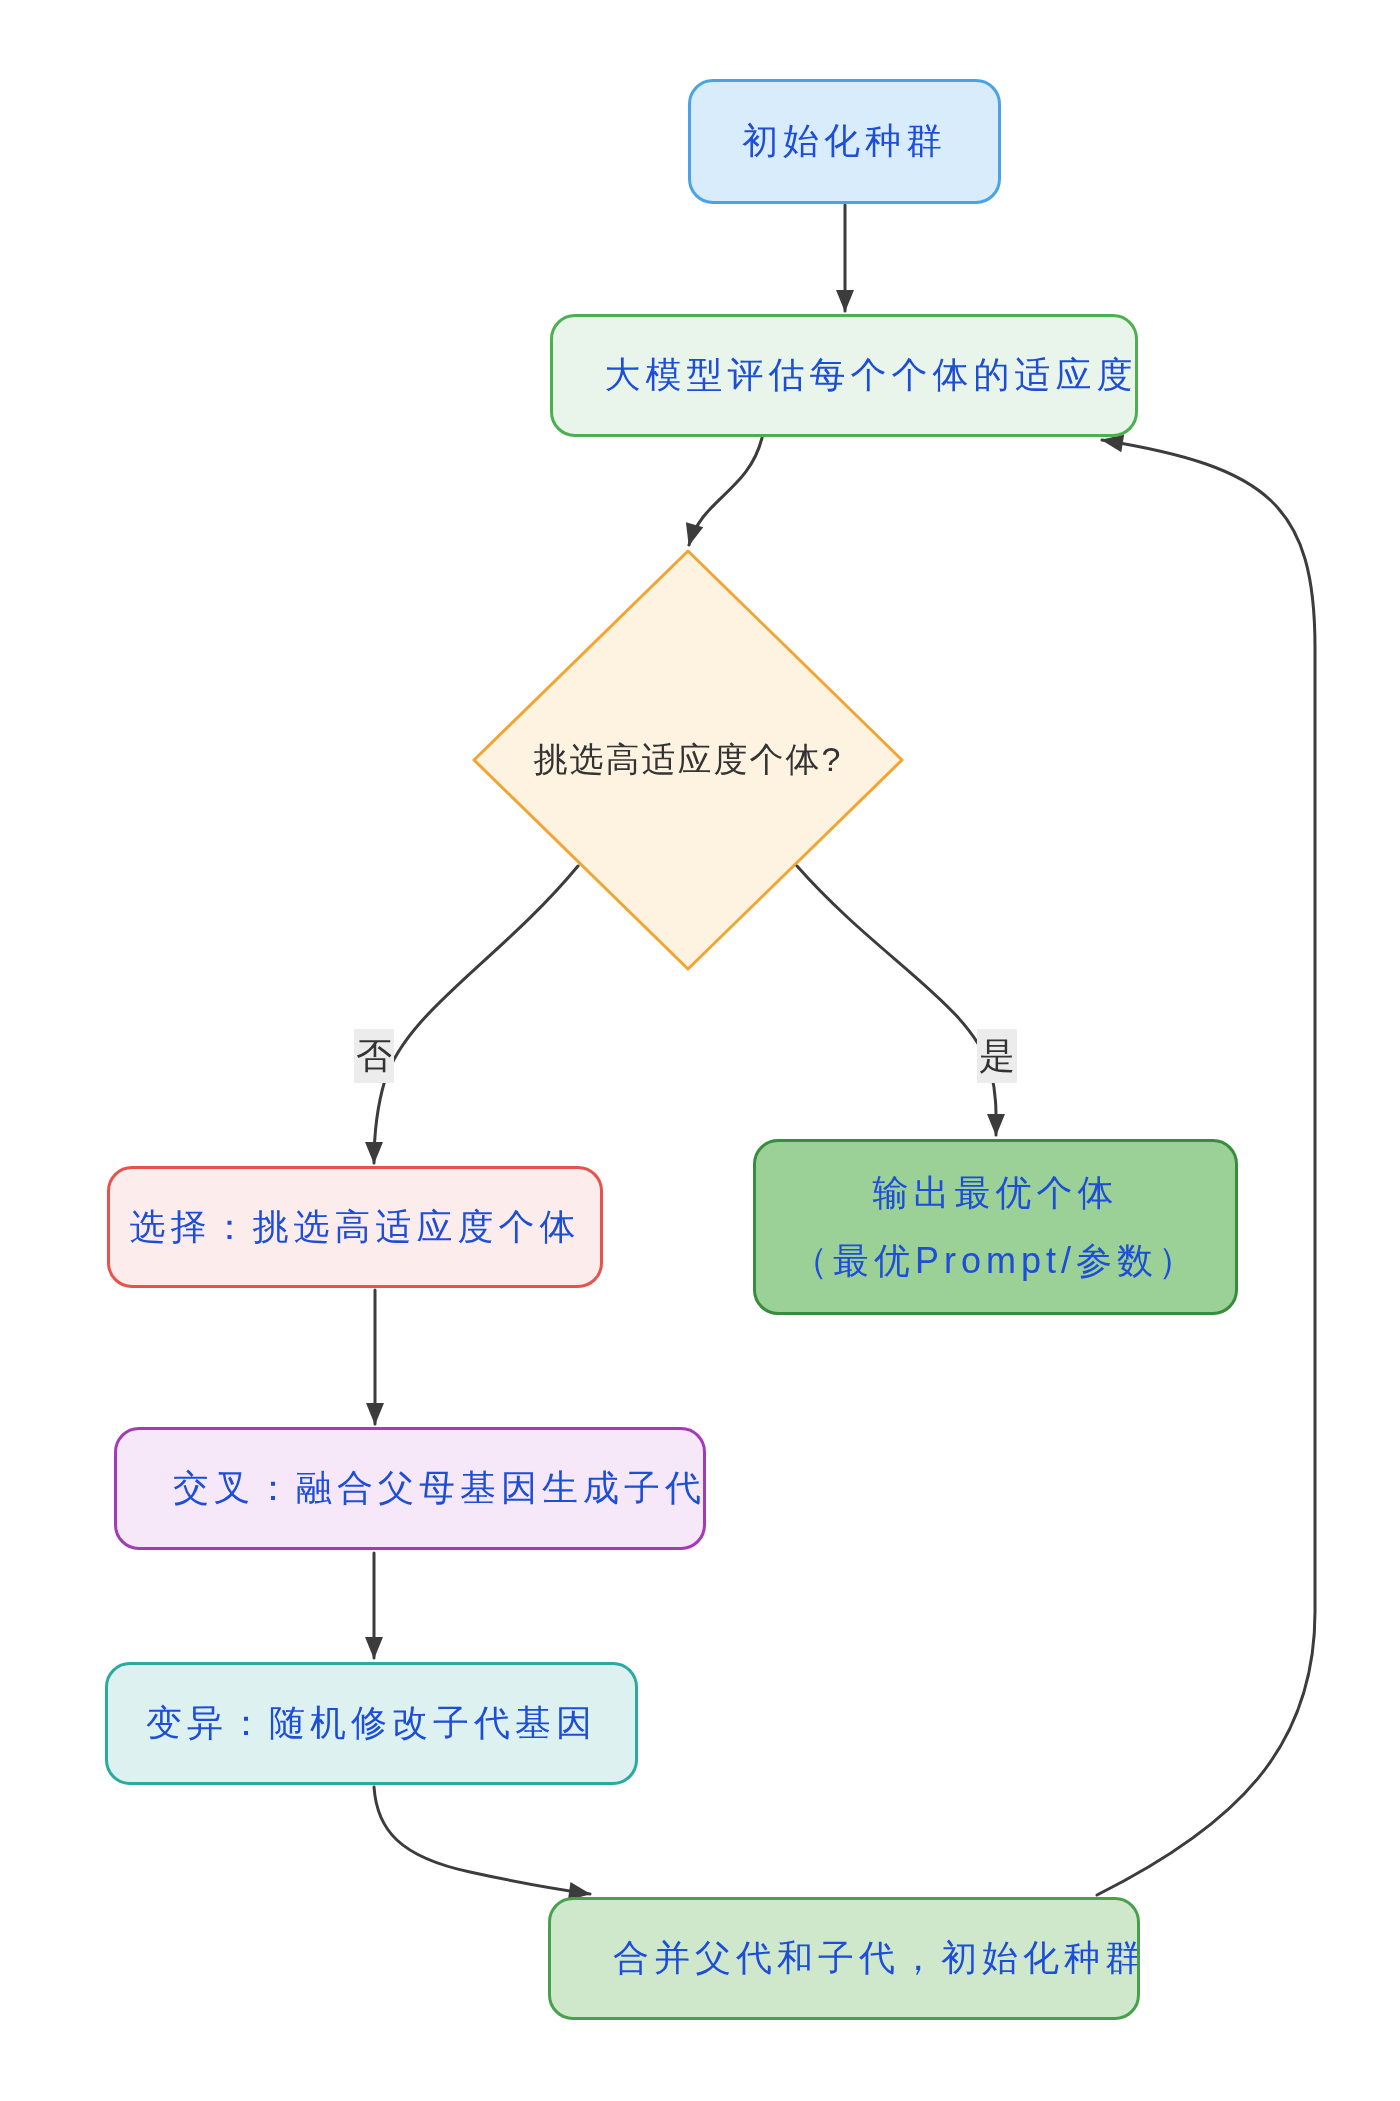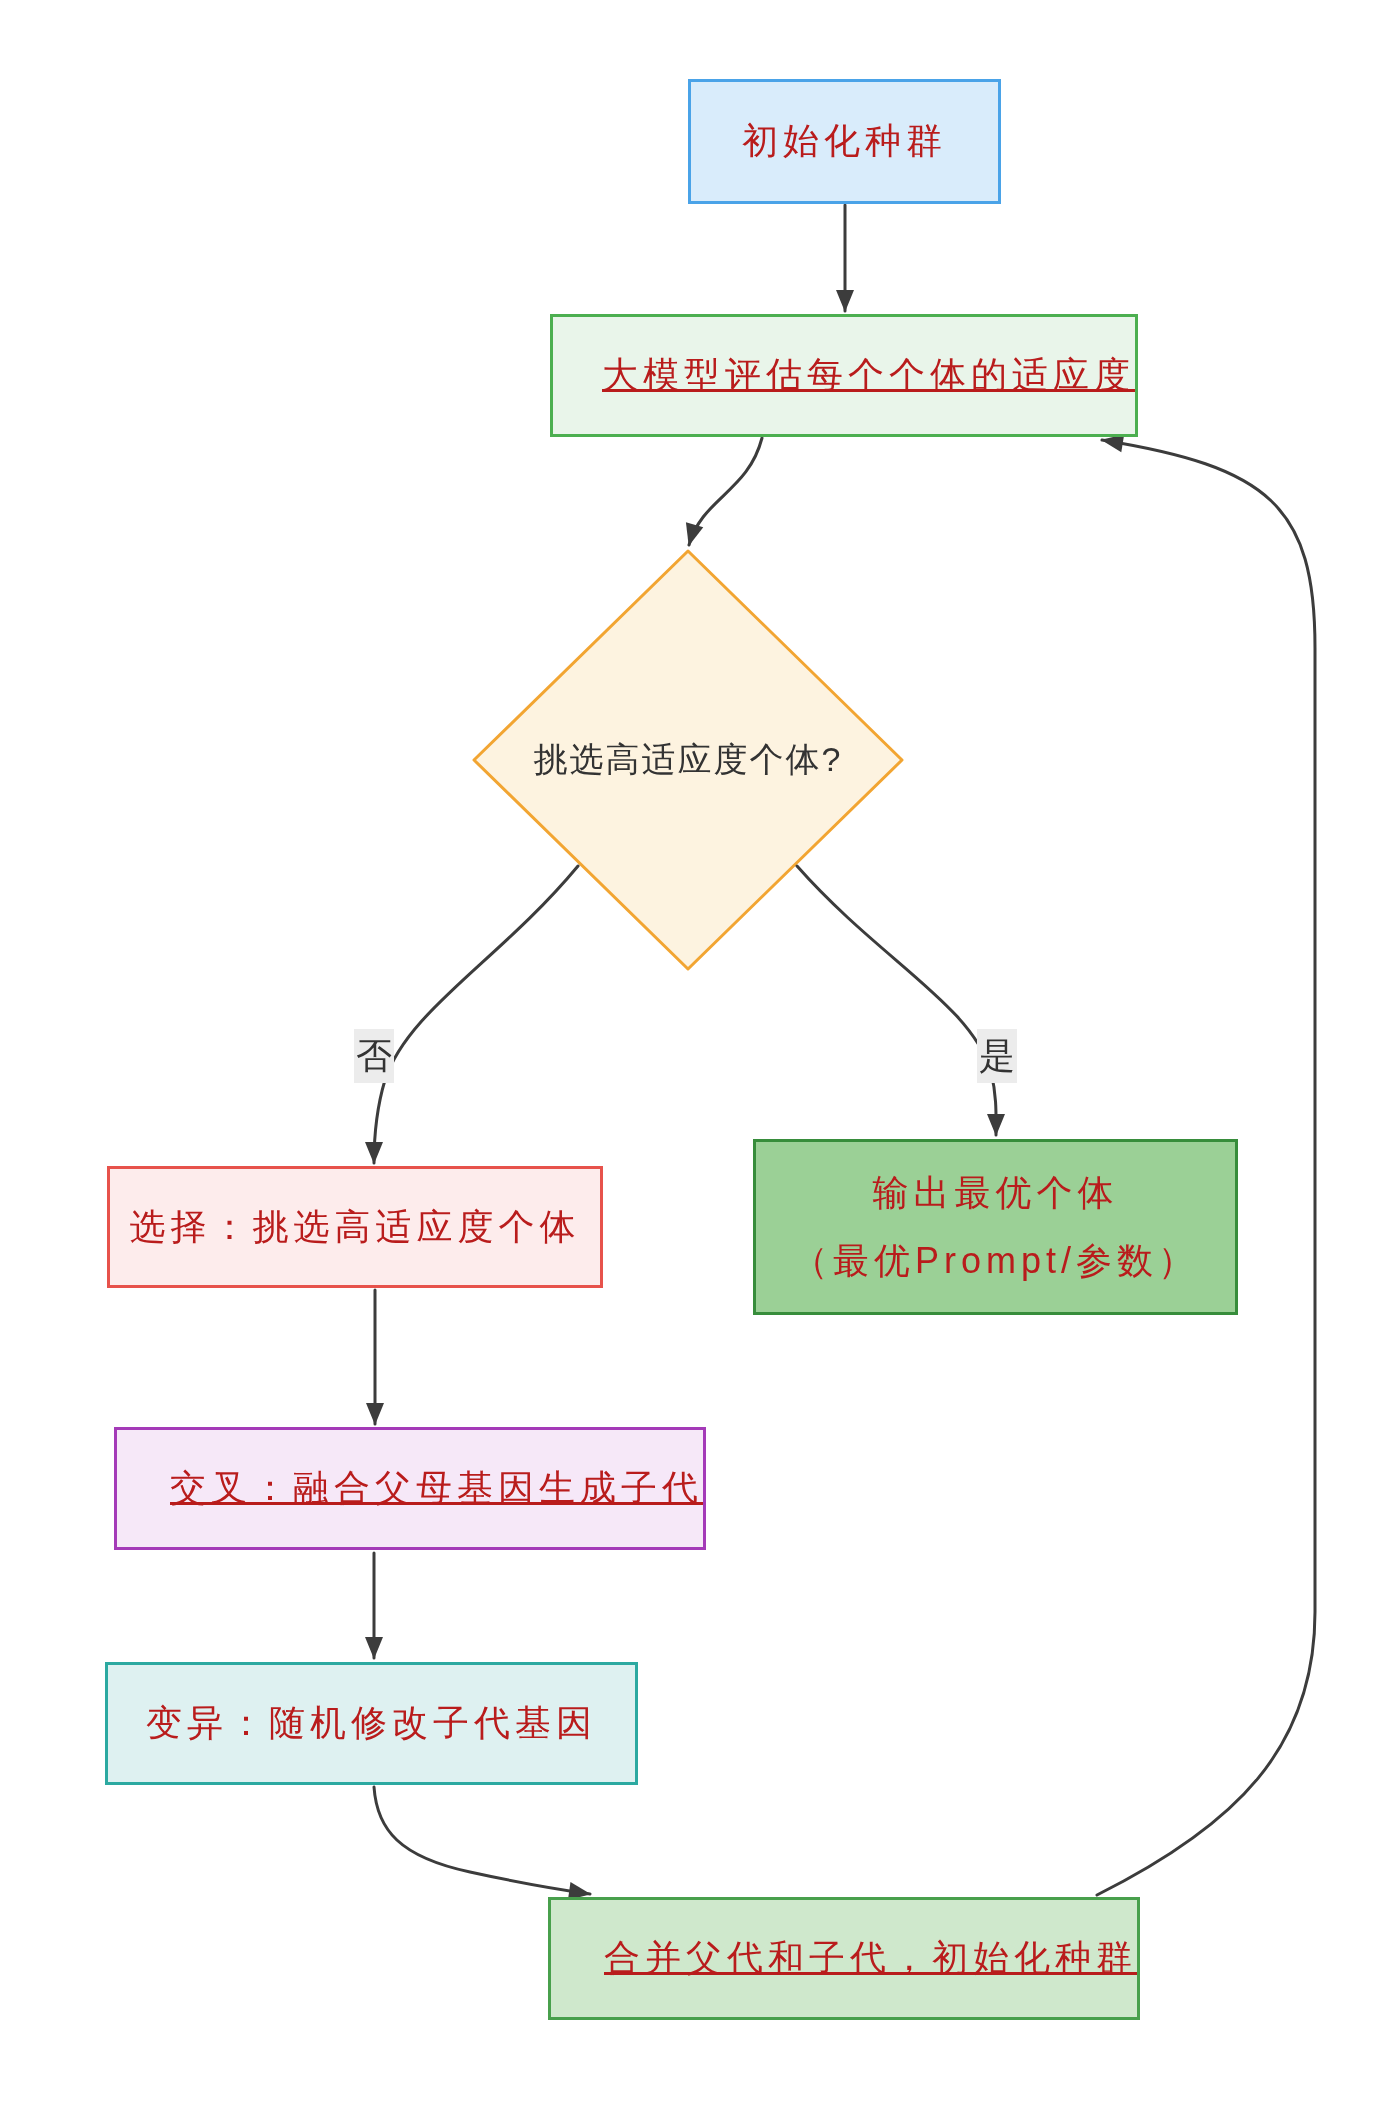--- a/index.html
+++ b/index.html
@@ -9,24 +9,24 @@
     background:#ffffff;
     font-family:"Liberation Sans","DejaVu Sans",sans-serif;
     color:#333333;
     overflow:hidden;
   }
   svg.edge-layer{position:absolute;left:0;top:0;width:1400px;height:2101px;}
   .node{
     position:absolute;
     box-sizing:border-box;
     display:flex;align-items:center;justify-content:center;
-    font-size:36px;letter-spacing:5px;color:#b91c1c;
-    white-space:nowrap;overflow:hidden;
+    font-size:36px;letter-spacing:5px;color:#1d4ed8;
+    white-space:nowrap;overflow:hidden;border-radius:25px;
   }
-  .node.clip{justify-content:flex-end;text-decoration:underline;}
+  .node.clip{justify-content:center;}
   .n-init{left:688px;top:79px;width:313px;height:125px;background:#d9ecfb;border:3px solid #4aa3e8;}
   .n-eval{left:550px;top:314px;width:588px;height:123px;background:#e9f5ea;border:3px solid #4caf50;padding-left:54px;}
   .n-select{left:107px;top:1166px;width:496px;height:122px;background:#fdecec;border:3px solid #e7524b;}
   .n-output{left:753px;top:1139px;width:485px;height:176px;background:#9bd096;border:3px solid #378d3b;flex-direction:column;line-height:1.9;}
   .n-cross{left:78px;top:1427px;width:592px;height:123px;background:#f6e8f8;border:3px solid #a43ab8;padding-left:59px;margin-left:36px;}
   .n-mutate{left:105px;top:1662px;width:533px;height:123px;background:#def1f1;border:3px solid #2ca9a1;}
   .n-merge{left:548px;top:1897px;width:592px;height:123px;background:#cfe8cc;border:3px solid #48a04c;padding-left:71px;}
   .decision-text{
     position:absolute;left:488px;top:732px;width:400px;height:56px;
     display:flex;align-items:center;justify-content:center;

